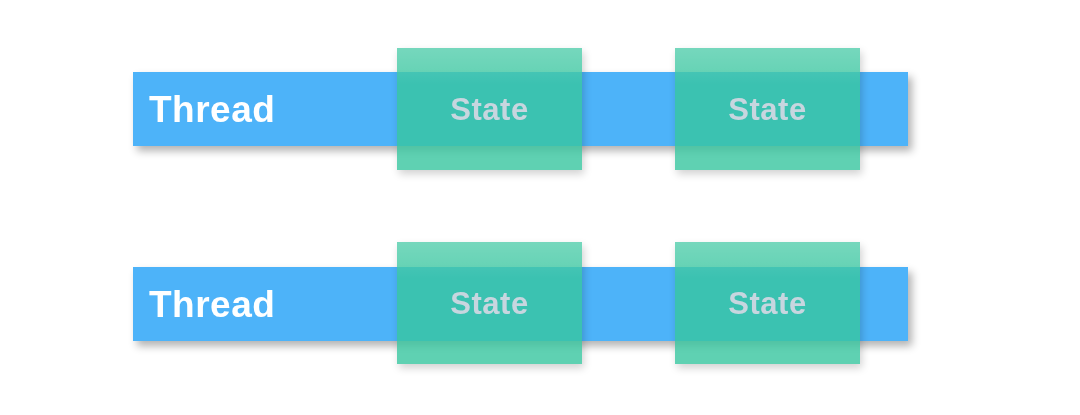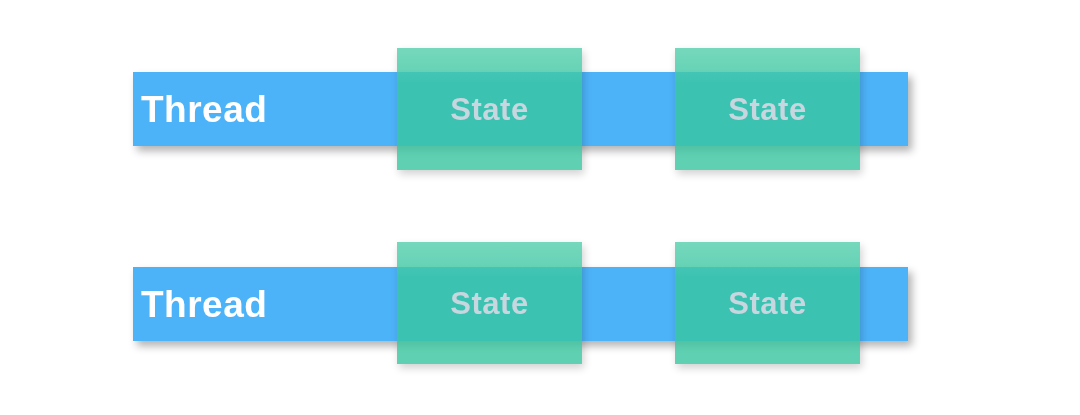--- a/index.html
+++ b/index.html
@@ -25,21 +25,21 @@
     display: flex;
     align-items: center;
     z-index: 1;
   }
   .thread-bar.r1 { top: 72px; }
   .thread-bar.r2 { top: 267px; }
   .thread-label {
     color: var(--thread_label_color, #ffffff);
     font-weight: bold;
     font-size: 37px;
-    padding-left: 8px;
+    padding-left: 16px;
     letter-spacing: 0.5px;
     line-height: 1;
     text-align: right;
   }
   .state-box {
     position: absolute;
     width: 185px;
     height: 122px;
     background-color: var(--state_box, rgba(55, 198, 159, 0.8));
     background-image: linear-gradient(180deg, rgba(255,255,255,0.14), rgba(255,255,255,0) 30%);

